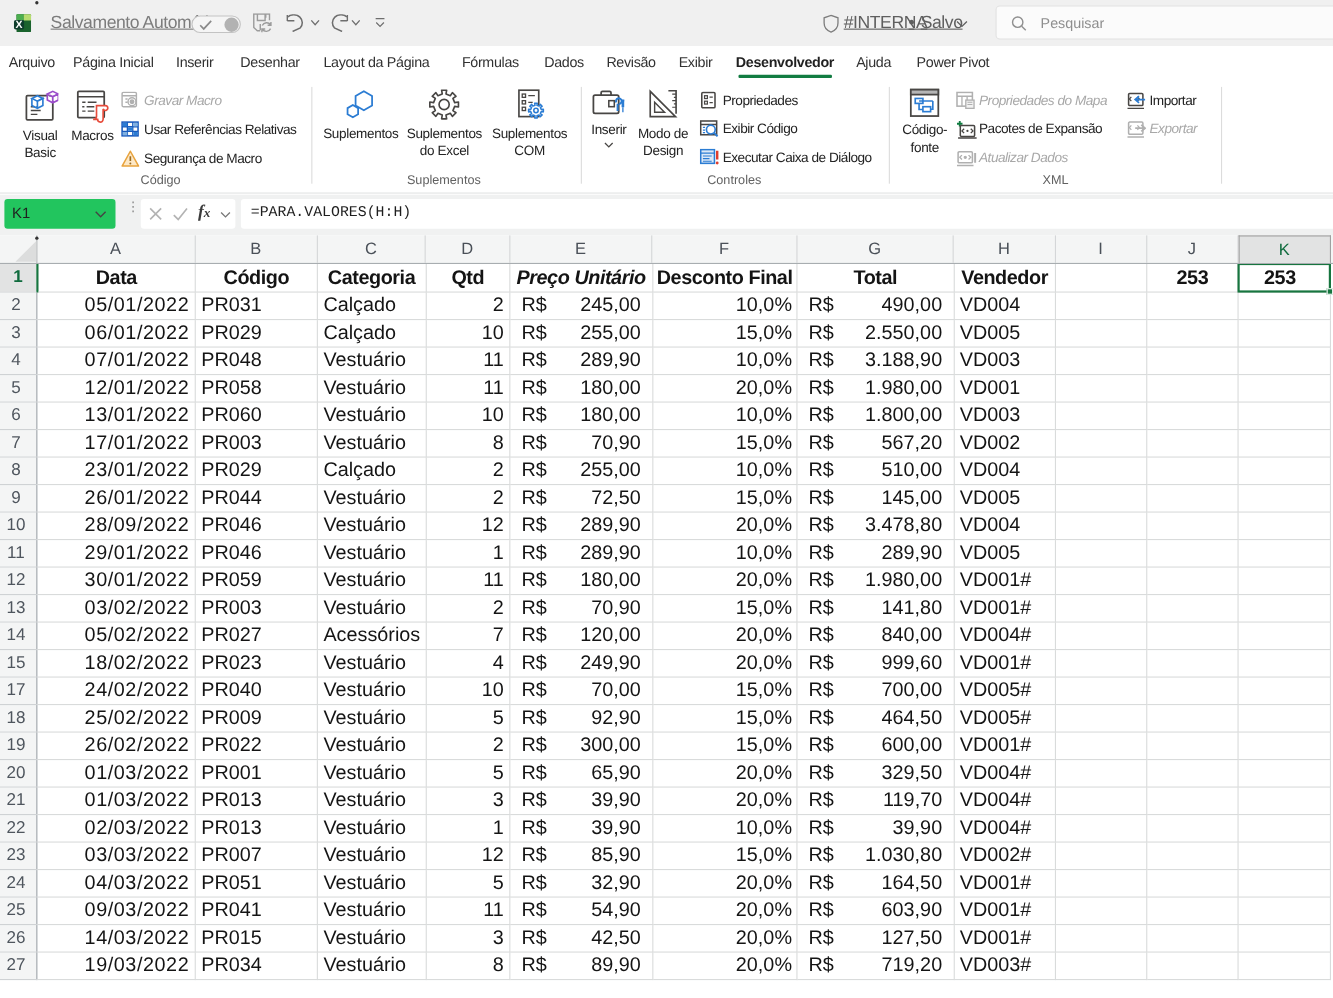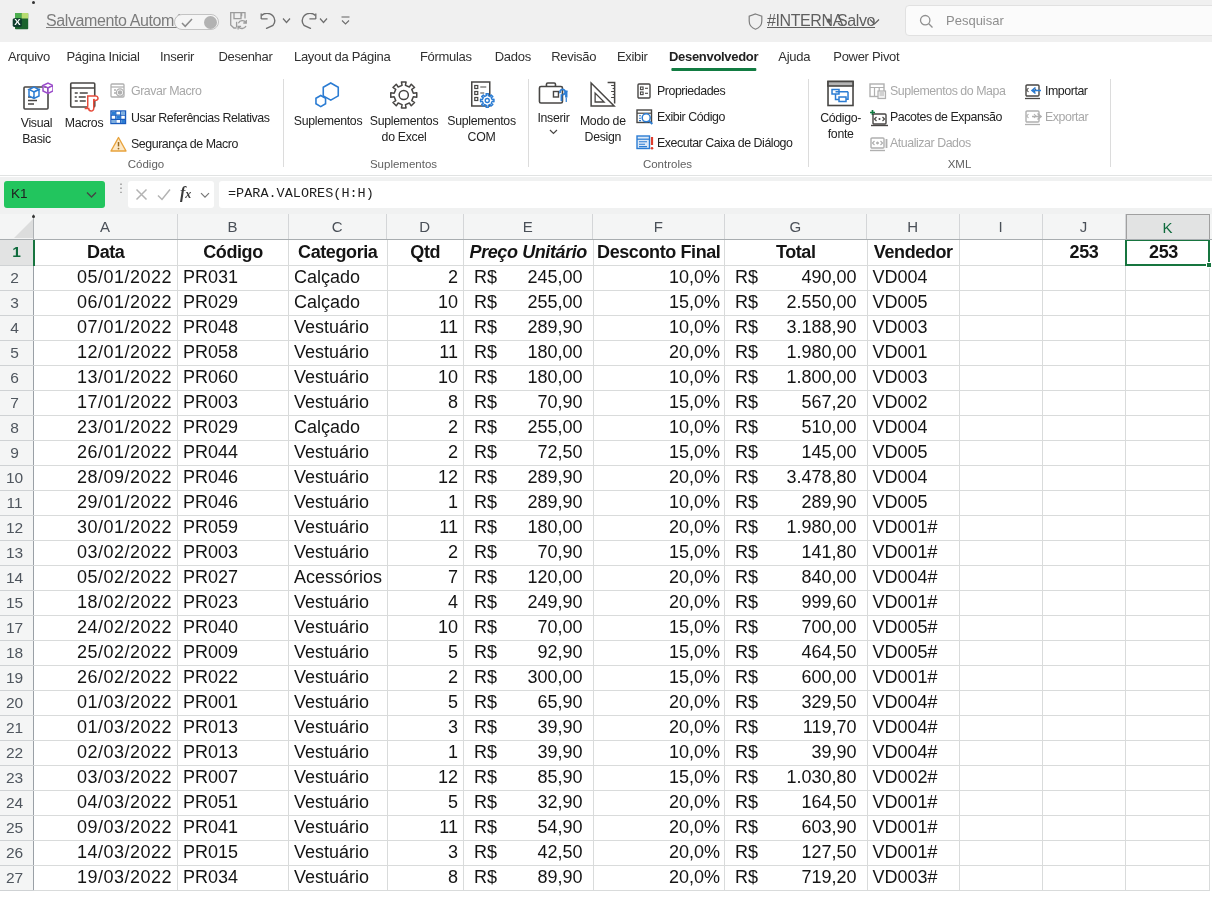--- a/index.html
+++ b/index.html
@@ -19,21 +19,21 @@
 
   
   #ribbon { left:0; top:73px; width:1212px; height:103px; background:#ffffff; border-bottom:1px solid #e1e3e3; }
   .gsep { position:absolute; top:6px; width:1px; height:88px; background:#dcdcdc; }
   .glabel { position:absolute; top:85px; width:120px; text-align:center; font-size:11.5px; color:#616161; }
   .bigbtn { position:absolute; top:4px; text-align:center; font-size:12.3px; letter-spacing:-0.3px; color:#232323; line-height:15.5px; white-space:nowrap; transform:translateX(-50%); text-align:center; }
   .bigbtn svg { display:block; margin:3px auto 4px auto; }
   .smallrow { position:absolute; height:17px; font-size:12.4px; letter-spacing:-0.45px; color:#232323; line-height:17px; white-space:nowrap; }
   .smallrow svg { position:absolute; left:0; top:0px; }
   .smallrow span { position:absolute; left:21px; top:0; }
-  .gray { color:#a8a8a8 !important; }
+  .gray { color:#a8a8a8 !important;font-style:italic; }
 
   
   #fbar { left:0; top:177px; width:1212px; height:37px; background:#f0f1f1; }
   #namebox { position:absolute; left:4px; top:4px; width:101px; height:27px; background:#22c55e; border-radius:3px; }
   #namebox .nb-t { position:absolute; left:7px; top:5px; font-size:13.5px; color:#202020; }
   #fxbox { position:absolute; left:128px; top:4px; width:86px; height:27px; background:#fff; border-radius:3px; }
   #finput { position:absolute; left:219px; top:4px; width:993px; height:27px; background:#fff; border-radius:3px 0 0 3px; }
   #ftext { position:absolute; left:9px; top:5px; font-family:"Liberation Mono", monospace; font-size:13.5px; color:#1e1e1e; }
 
   
@@ -298,21 +298,21 @@
     </svg>
     Código-<br>fonte
   </div>
   <div class="smallrow" style="left:869px;top:10px;width:160px">
     <svg width="18" height="17" viewBox="0 0 18 17" fill="none" stroke="#b0b0b0">
       <rect x="1" y="1" width="14" height="12.5" stroke-width="1.4"></rect>
       <path d="M1 4.5h14M5.5 4.5V13.5M10.2 4.5V13.5" stroke-width="1.2"></path>
       <rect x="9" y="8" width="7.5" height="7.5" fill="#f2f2f2" stroke-width="1.2"></rect>
         <path d="M10.5 10h4.5M10.5 12h4.5" stroke-width="1"></path>
     </svg>
-    <span class="gray">Suplementos do Mapa</span>
+    <span class="gray">Propriedades do Mapa</span>
   </div>
   <div class="smallrow" style="left:869px;top:36px;width:165px">
     <svg width="19" height="18" viewBox="0 0 19 18" fill="none">
       <path d="M1 3.5 h5 M3.5 1 v5" stroke="#107c41" stroke-width="1.7"></path>
       <rect x="4" y="5" width="13" height="10" rx="1" stroke="#484644" stroke-width="1.4"></rect>
       <path d="M7.5 8 l-2 2 2 2 M13.5 8 l2 2 -2 2" stroke="#484644" stroke-width="1.2"></path>
         <circle cx="10.5" cy="10" r="1" fill="#484644"></circle>
       <path d="M2 16.5h17" stroke="#484644" stroke-width="1.4"></path>
     </svg>
     <span>Pacotes de Expansão</span>

